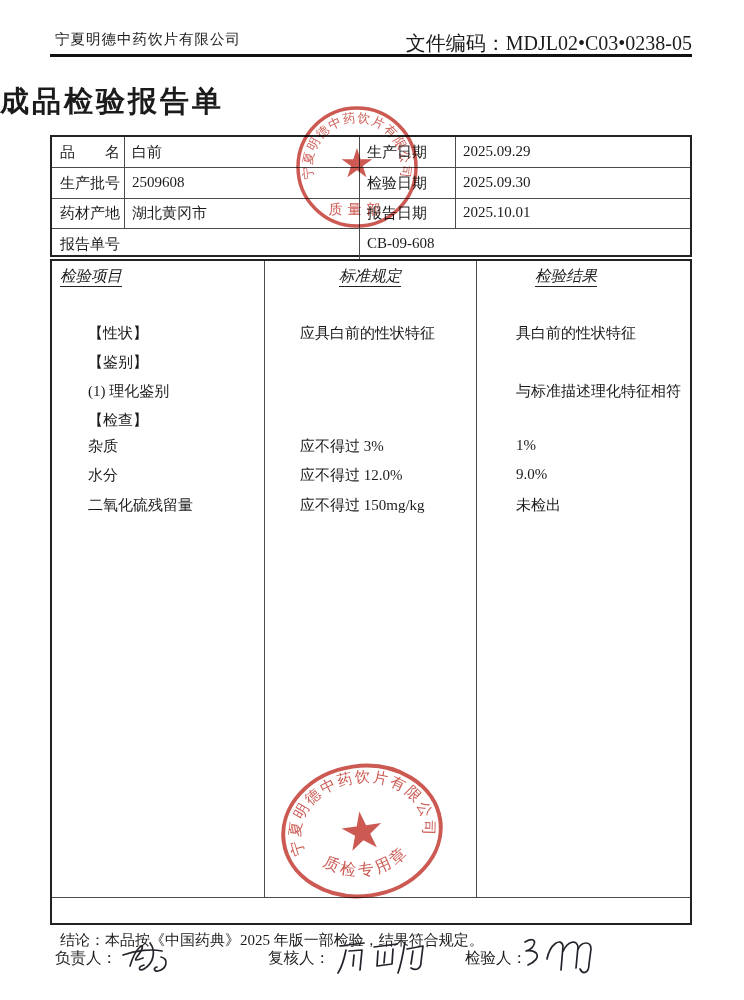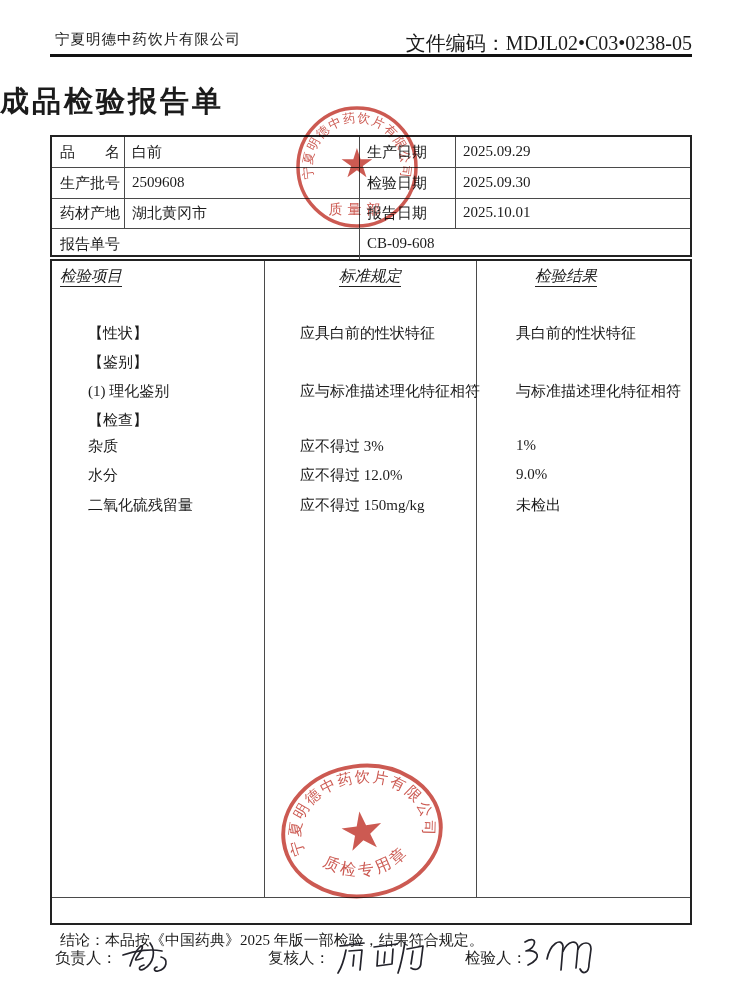--- a/index.html
+++ b/index.html
@@ -105,21 +105,20 @@
     <span class="c2">应具白前的性状特征</span>
     <span class="c3">具白前的性状特征</span>
   </div>
   <div class="irow" style="top:92px">
     <span class="c1">【鉴别】</span>
     <span class="c2"></span>
     <span class="c3"></span>
   </div>
   <div class="irow" style="top:121px">
     <span class="c1">(1) 理化鉴别</span>
-    <span class="c2">应与标准描述理化特征相符</span>
     <span class="c3">与标准描述理化特征相符</span>
   </div>
   <div class="irow" style="top:150px">
     <span class="c1">【检查】</span>
     <span class="c2"></span>
     <span class="c3"></span>
   </div>
   <div class="irow" style="top:176px">
     <span class="c1">杂质</span>
     <span class="c2">应不得过 3%</span>

